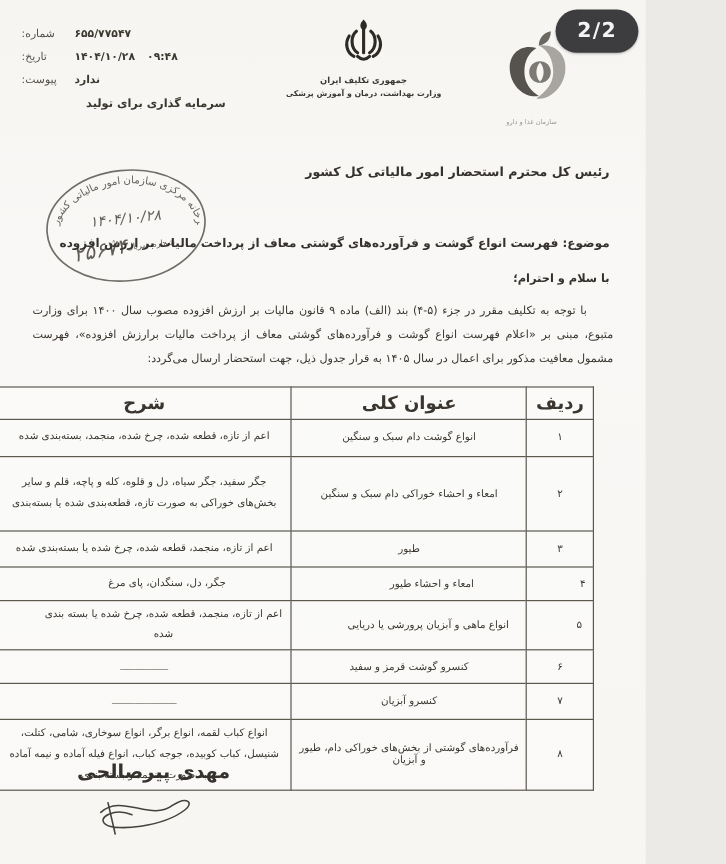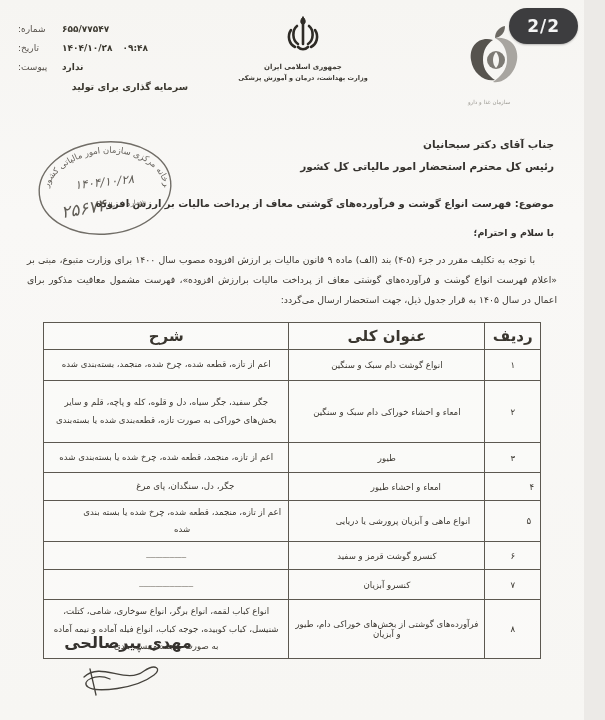--- a/index.html
+++ b/index.html
@@ -4,21 +4,21 @@
 <style>
   * { margin:0; padding:0; box-sizing:border-box; }
   html,body { width:605px; height:720px; }
   body {
     font-family:"DejaVu Sans", sans-serif;
     background:#eceae7;
     color:#35322e;
     overflow:hidden;
   }
   .page {
-    position:relative; width:584px; height:720px;
+    position:relative; width:538px; height:720px;
     background:linear-gradient(180deg,#f6f5f2 0%, #f9f8f6 30%, #f7f6f3 100%);
   }
   .abs { position:absolute; }
   .rtl { direction:rtl; unicode-bidi:embed; }
 
   
   .meta { top:24px; left:18px; width:170px; font-size:9px; color:#3b382f; }
   .meta-row { display:flex; flex-direction:row-reverse; justify-content:flex-start; gap:10px; margin-bottom:9px; align-items:baseline; }
   .meta-label { color:#55504a; min-width:34px; text-align:left; }
   .meta-value { font-weight:bold; letter-spacing:0.5px; }
@@ -118,21 +118,21 @@
           <path d="M19 6 L19 30"></path>
           <path d="M19 3 C16 6 16 9 19 11 C22 9 22 6 19 3 Z" fill="#2e2b26" stroke-width="1"></path>
           <path d="M13 12 C8 16 8 26 14 30"></path>
           <path d="M25 12 C30 16 30 26 24 30"></path>
           <path d="M7 16 C3 22 5 30 11 33"></path>
           <path d="M31 16 C35 22 33 30 27 33"></path>
           <path d="M14 33 C17 36 21 36 24 33"></path>
         </g>
       </svg>
     </span>
-    <div class="emblem-line1">جمهوری اسلامی ایران</div>
+    <div class="emblem-line1">جمهوری تکلیف ایران</div>
     <div class="emblem-line2">وزارت بهداشت، درمان و آموزش پزشکی</div>
   </div>
 
   <div class="abs fda-logo">
     <span>
       <svg width="80" height="72" viewBox="0 0 80 72">
         <path d="M44 18 C30 14 20 24 22 38 C24 52 36 60 46 58 C40 54 34 48 34 38 C34 28 38 22 44 18 Z" fill="#56534e"></path>
         <path d="M46 16 C60 14 70 24 68 38 C66 52 54 62 44 60 C52 54 58 48 58 38 C58 28 54 20 46 16 Z" fill="#a8a5a0"></path>
         <path d="M46 16 C46 10 50 5 56 4 C56 11 52 15 46 16 Z" fill="#6b6862"></path>
         <circle cx="47" cy="38" r="9" fill="#7d7a74"></circle>
@@ -151,21 +151,20 @@
       <text font-size="8.5" fill="#4a463f" letter-spacing="0.5">
         <textPath href="#ringPath" startOffset="8%">اداره دبیرخانه مرکزی سازمان امور مالیاتی کشور</textPath>
       </text>
       <text x="71" y="50" text-anchor="middle" font-size="12" fill="#4a463f" font-style="italic">۱۴۰۴/۱۰/۲۸</text>
       <text x="90" y="72" text-anchor="middle" font-size="7" fill="#4a463f">شماره سریال</text>
       <text x="48" y="76" text-anchor="middle" font-size="17" fill="#46423b" font-style="italic" transform="rotate(-4 48 76)">۲۵۶۷۴</text>
     </svg>
   </div>
 
   <div class="abs recipient rtl">
-    <div class="name">جناب آقای دکتر سبحانیان</div>
     <div class="title">رئیس کل محترم استحضار امور مالیاتی کل کشور</div>
   </div>
 
   <div class="abs subject rtl">موضوع: فهرست انواع گوشت و فرآورده‌های گوشتی معاف از پرداخت مالیات بر ارزش افزوده</div>
   <div class="abs salutation rtl">با سلام و احترام؛</div>
 
   <div class="abs body-par rtl">با توجه به تکلیف مقرر در جزء (۵-۴) بند (الف) ماده ۹ قانون مالیات بر ارزش افزوده مصوب سال ۱۴۰۰ برای وزارت متبوع، مبنی بر «اعلام فهرست انواع گوشت و فرآورده‌های گوشتی معاف از پرداخت مالیات برارزش افزوده»، فهرست مشمول معافیت مذکور برای اعمال در سال ۱۴۰۵ به قرار جدول ذیل، جهت استحضار ارسال می‌گردد:</div>
 
   <table class="abs vat-table">
     <thead>

